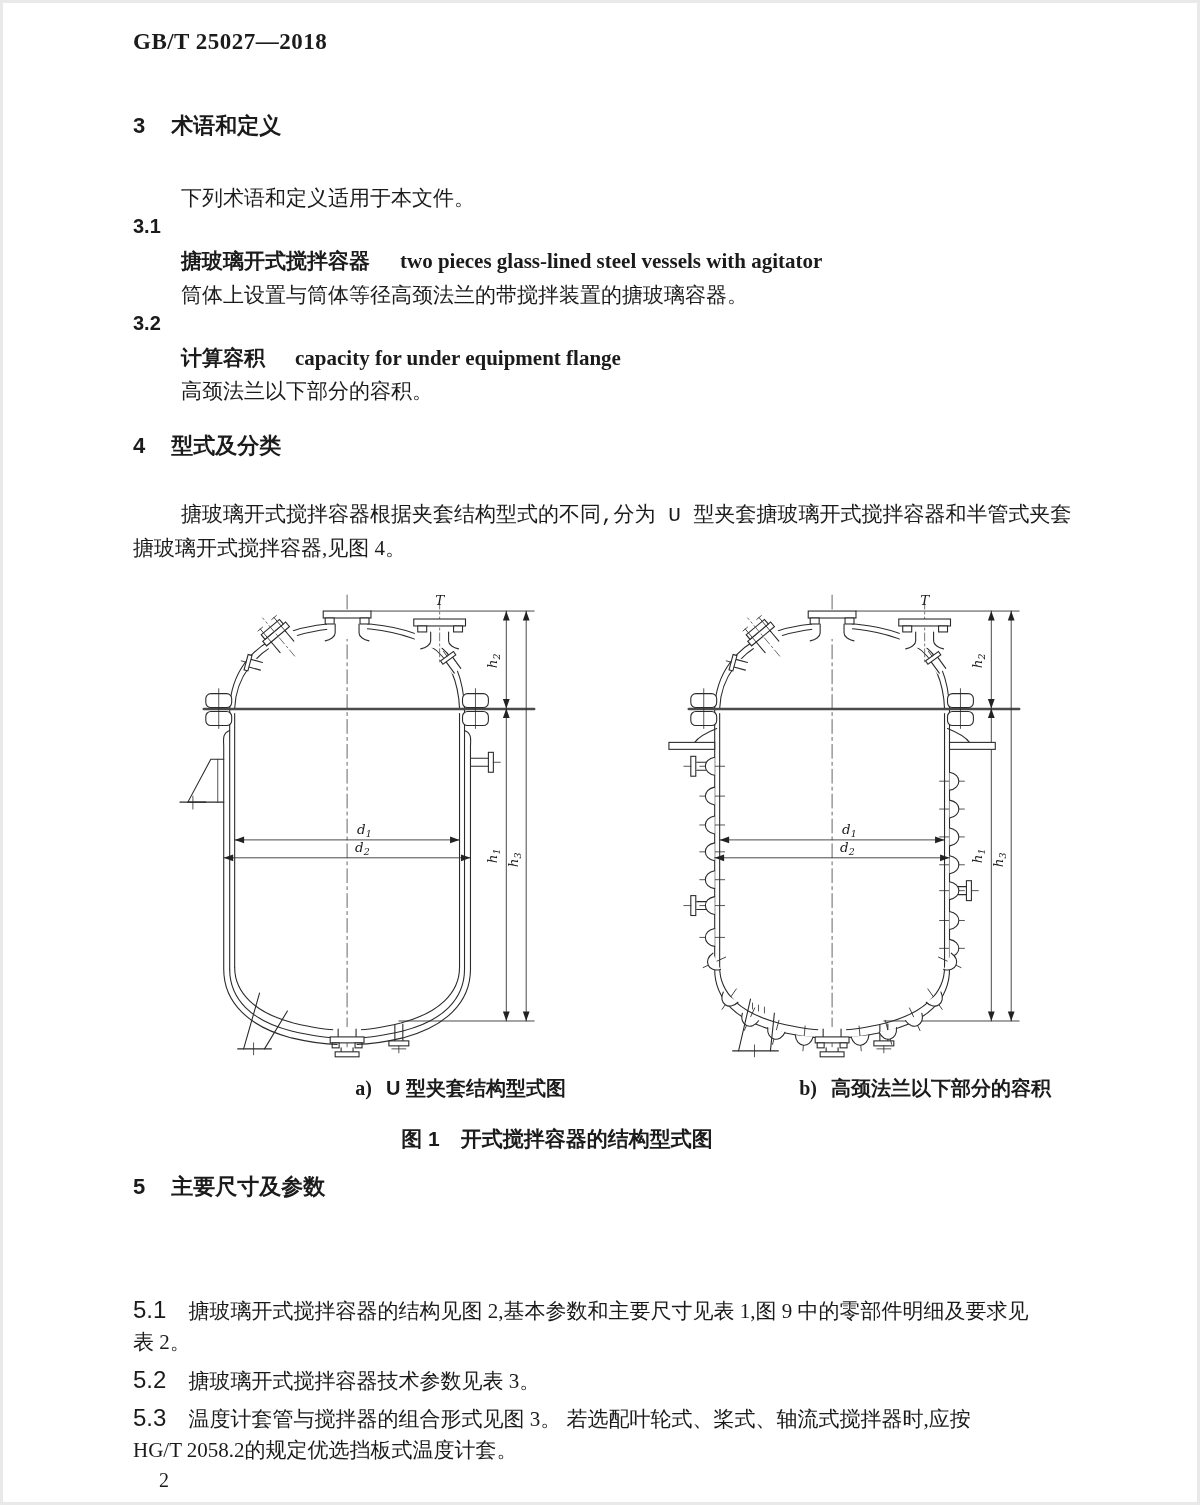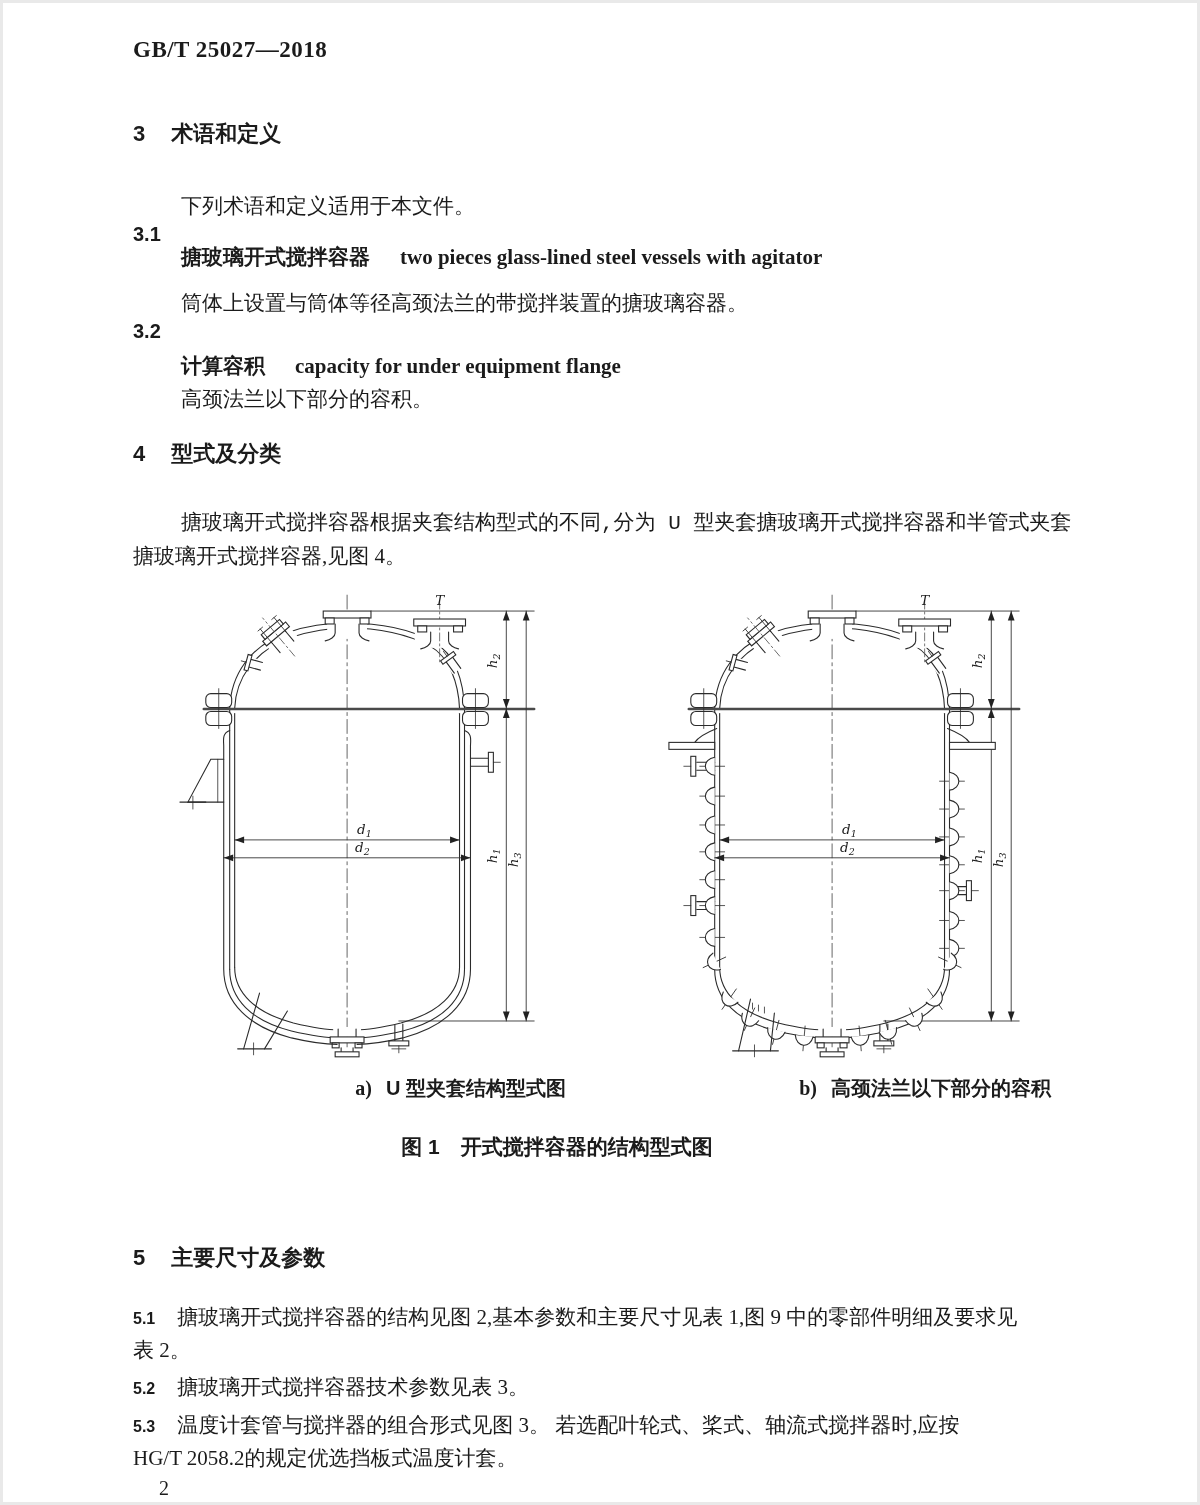--- a/index.html
+++ b/index.html
@@ -1,33 +1,33 @@
 <!DOCTYPE html>
 <html><head>
 <meta charset="utf-8">
 <style>
   html,body{margin:0;padding:0;}
   body{background:#e9e9e9;font-family:"Liberation Serif","DejaVu Serif",serif;color:#1b1b1b;}
   .page{position:relative;width:1194px;height:1499px;margin:3px;background:#ffffff;overflow:hidden;}
-  .abs{position:absolute;left:130px;width:948px;margin-top:8px;}
+  .abs{position:absolute;left:130px;width:948px;}
 
   .doc-header{top:26px;font-family:"Liberation Serif","DejaVu Serif",serif;font-weight:bold;font-size:23px;letter-spacing:.5px;}
 
   .sec-head{font-family:"Liberation Sans","DejaVu Sans",sans-serif;font-weight:bold;font-size:22px;}
   .sec-head .num{margin-right:26px;}
 
   .body-line{font-size:21px;line-height:33px;}
   .ind{padding-left:48px;font-family:Liberation Mono, monospace;}
 
   .clause-num{font-family:"Liberation Sans","DejaVu Sans",sans-serif;font-weight:bold;font-size:20px;}
   .term-line{padding-left:48px;font-size:21px;}
   .term-zh{font-family:"Liberation Sans","DejaVu Sans",sans-serif;font-weight:bold;}
   .term-en{font-family:"Liberation Serif","DejaVu Serif",serif;font-weight:bold;margin-left:30px;}
 
-  .item-num{font-family:"Liberation Sans","DejaVu Sans",sans-serif;font-weight:bold;font-size:16px;margin-right:22px;}
+  .item-num{font-family:"Liberation Sans","DejaVu Sans",sans-serif;font-weight:normal;font-size:24px;margin-right:22px;}
 
   .subcap{font-family:"Liberation Sans","DejaVu Sans",sans-serif;font-weight:bold;font-size:20px;text-align:right;}
   .subcap .ab{font-family:"Liberation Serif","DejaVu Serif",serif;font-weight:bold;margin-right:14px;}
   .maincap{top:1122px;text-align:center;font-family:"Liberation Sans","DejaVu Sans",sans-serif;font-weight:bold;font-size:21px;}
 
   .pagenum{top:1466px;left:156px;width:60px;font-size:20px;}
 
   
   svg.drawing{position:absolute;top:578px;width:398px;height:478px;}
   .vg{stroke:#2b2b2b;stroke-width:1.1;fill:none;stroke-linecap:round;}
@@ -48,21 +48,21 @@
 <div class="page">
 
   <div class="abs doc-header">GB/T 25027—2018</div>
 
   <div class="abs sec-head" style="top:108px">
     <span class="num">3</span><span>术语和定义</span>
   </div>
   <div class="abs body-line ind" style="top:180px">下列术语和定义适用于本文件。</div>
 
   <div class="abs clause-num" style="top:212px">3.1</div>
-  <div class="abs term-line" style="top:232px">
+  <div class="abs term-line" style="top:244px">
     <span class="term-zh">搪玻璃开式搅拌容器</span><span class="term-en">two pieces glass-lined steel vessels with agitator</span>
   </div>
   <div class="abs body-line ind" style="top:277px">筒体上设置与筒体等径高颈法兰的带搅拌装置的搪玻璃容器。</div>
 
   <div class="abs clause-num" style="top:309px">3.2</div>
   <div class="abs body-line ind" style="top:373px">高颈法兰以下部分的容积。</div>
   <div class="abs term-line" style="top:341px">
     <span class="term-zh">计算容积</span><span class="term-en">capacity for under equipment flange</span>
   </div>
 
@@ -272,21 +272,21 @@
   </svg>
 
   <div class="subcap" style="position:absolute;left:165px;top:1072px;width:398px">
     <span class="ab">a)</span><span>U 型夹套结构型式图</span>
   </div>
   <div class="subcap" style="position:absolute;left:650px;top:1072px;width:398px">
     <span class="ab">b)</span><span>高颈法兰以下部分的容积</span>
   </div>
   <div class="abs maincap" style="left:0;width:1108px">图 1　开式搅拌容器的结构型式图</div>
 
-  <div class="abs sec-head" style="top:1232px">
+  <div class="abs sec-head" style="top:1169px">
     <span class="num">5</span><span>主要尺寸及参数</span>
   </div>
 
   <div class="abs body-line" style="top:1290px">
     <span class="item-num">5.1</span><span>搪玻璃开式搅拌容器的结构见图 2,基本参数和主要尺寸见表 1,图 9 中的零部件明细及要求见</span>
   </div>
   <div class="abs body-line" style="top:1323px">表 2。</div>
 
   <div class="abs body-line" style="top:1360px">
     <span class="item-num">5.2</span><span>搪玻璃开式搅拌容器技术参数见表 3。</span>

